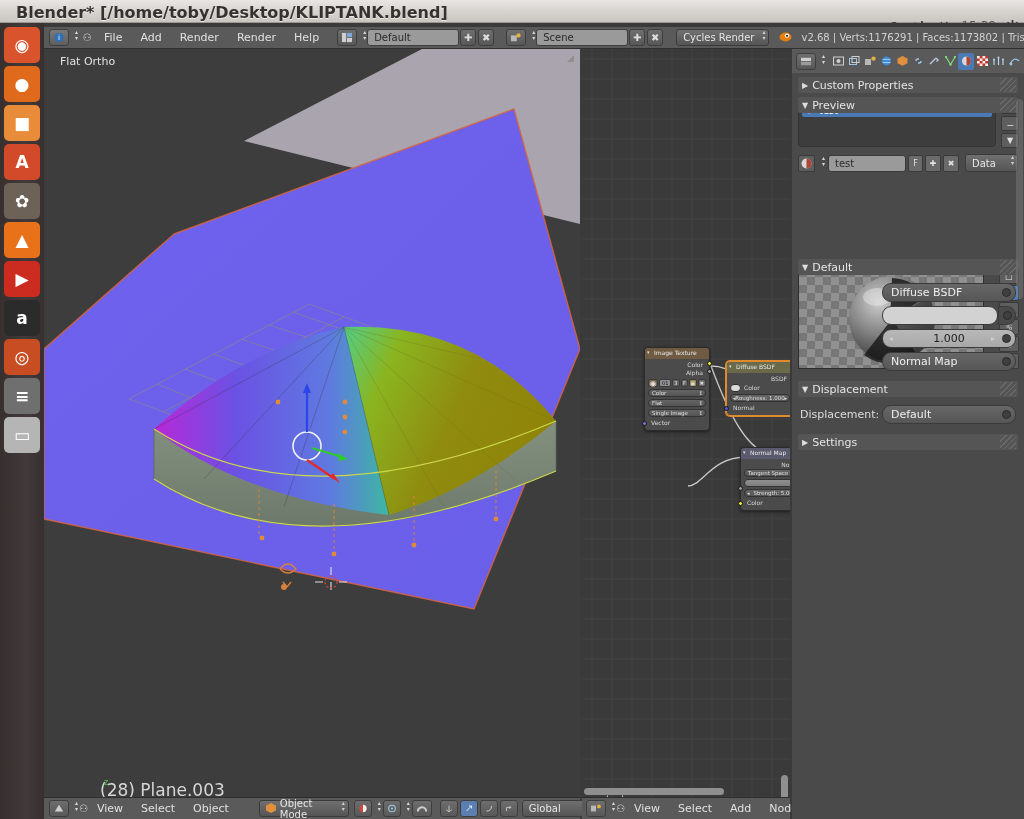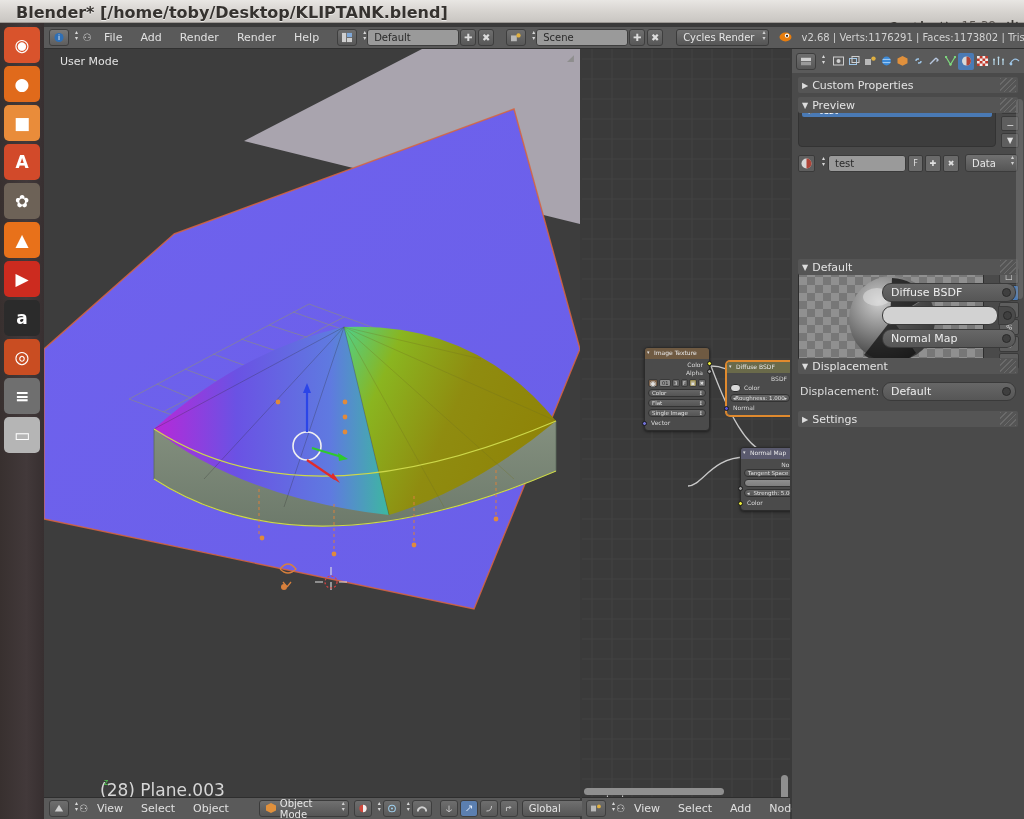--- a/index.html
+++ b/index.html
@@ -393,21 +393,21 @@
       <path d="M566 66 l0 0" stroke="#888"></path>
 
       <g transform="translate(64,752)">
         <path d="M6 20 L6 2" stroke="#3fc03f" stroke-width="1.3"></path>
         <path d="M6 20 L20 12" stroke="#3f6fe0" stroke-width="1.3"></path>
         <path d="M6 20 L0 28" stroke="#e03f3f" stroke-width="1.3"></path>
       </g>
     </svg>
     <div style="position:absolute;right:6px;top:4px;color:#8e8e8e;font-size:9px;">◢</div>
   </div>
-  <div id="vpLabel">User Mode</div>
+  <div id="vpLabel">Flat Ortho</div>
   <div id="objLabel">(28) Plane.003</div>
 
   <div style="position:absolute;left:60px;top:755px;font-size:8px;color:#4ccb4c;">z</div>
   <div style="position:absolute;left:84px;top:775px;font-size:8px;color:#e04c4c;">x</div>
 
   <div id="vpFooter">
     <div style="display:flex;align-items:center;margin-left:4px;">
       <div class="hdr-btn" style="width:20px;">
         <svg width="12" height="11" viewBox="0 0 12 11">
             <path d="M1 9 L6 1 L11 9 Z" fill="#cfcfcf"></path>
@@ -845,20 +845,27 @@
     <div class="prow">
       <div class="plabel" style="width:76px;">Color:</div>
       <div class="pfield" style="background:none;border:none;display:flex;gap:0;">
         <span class="swatch"></span>
         <span style="width:18px;height:19px;background:#4a4a4a;border:1px solid #3a3a3a;border-radius:0 9px 9px 0;display:flex;align-items:center;justify-content:center;">
           <i style="width:9px;height:9px;border-radius:50%;background:#3f3f3f;border:1px solid #2a2a2a;display:block;"></i>
         </span>
       </div>
     </div>
     <div class="prow">
+      <div class="plabel" style="width:76px;">Roughness:</div>
+      <div class="pfield slider" style="background:linear-gradient(to bottom,#b8b8b8,#a8a8a8);color:#222;">
+        <span>1.000</span>
+        <span class="dot"></span>
+      </div>
+    </div>
+    <div class="prow">
       <div class="plabel" style="width:76px;display:flex;align-items:center;justify-content:flex-end;gap:4px;">
         <span style="font-size:9px;color:#cfcfcf;">◉</span>
         <span>Normal:</span>
       </div>
       <div class="pfield left">
         <span>Normal Map</span>
         <span class="dot"></span>
       </div>
     </div>
 

